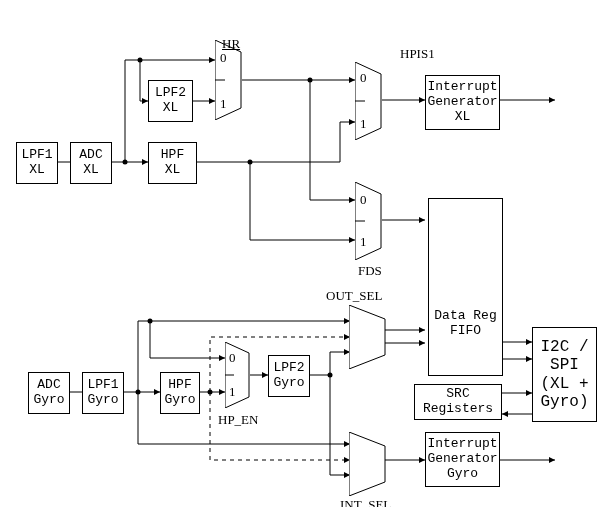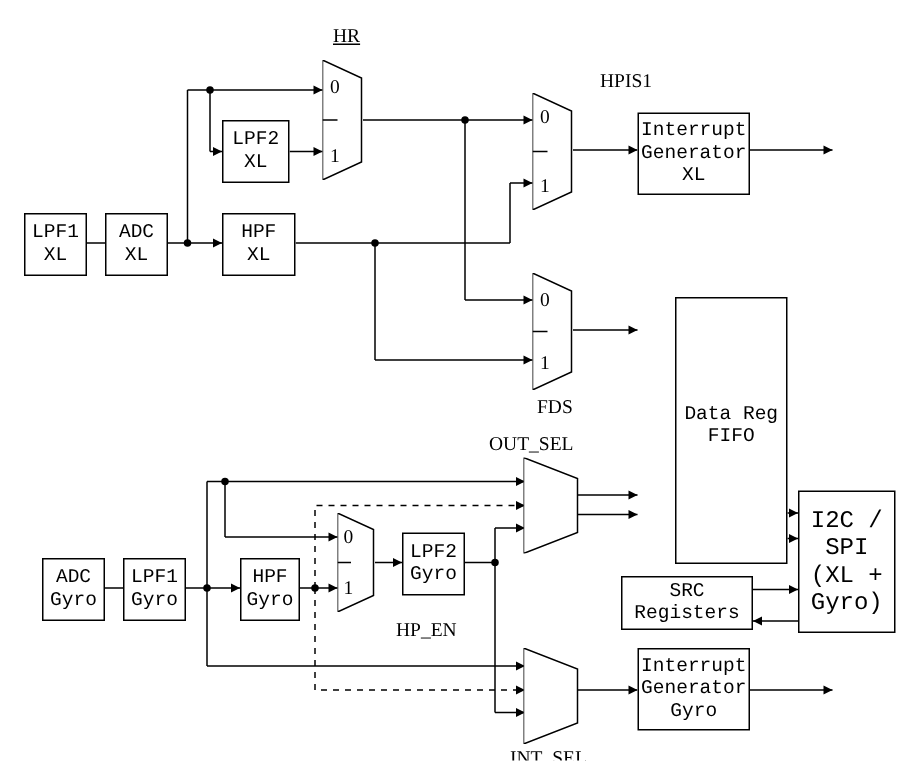--- a/index.html
+++ b/index.html
@@ -213,37 +213,37 @@
   <div class="box" style="left:268px; top:355px; width:42px; height:42px;">
     <span>LPF2</span>
     <span>Gyro</span>
   </div>
   <div class="box" style="left:425px; top:432px; width:75px; height:55px;">
     <span>Interrupt</span>
     <span>Generator</span>
     <span>Gyro</span>
   </div>
 
-  <div class="box" style="left:450px; top:198px; width:75px; height:178px; justify-content:flex-start; padding-top:70px;">
+  <div class="box" style="left:428px; top:198px; width:75px; height:178px; justify-content:flex-start; padding-top:110px;">
     <span>Data Reg</span>
     <span>FIFO</span>
   </div>
   <div class="box" style="left:414px; top:384px; width:88px; height:36px;">
     <span>SRC Registers</span>
   </div>
   <div class="box" style="left:532px; top:327px; width:65px; height:95px; font-size:16px;">
     <span>I2C / SPI</span>
     <span>(XL + Gyro)</span>
   </div>
 
   <svg class="mux" style="left:215px; top:40px;" width="30" height="80">
     <polygon points="0,0 26,12 26,68 0,80" fill="#fff" stroke="#000"></polygon>
     <line x1="0" y1="40" x2="10" y2="40" stroke="#000"></line>
   </svg>
-  <div class="label" style="left:222px; top:16px;text-decoration:underline;">HR</div>
+  <div class="label" style="left:222px; top:36px;text-decoration:underline;">HR</div>
   <div class="label" style="left:220px; top:50px;">0</div>
   <div class="label" style="left:220px; top:96px;">1</div>
 
   <svg class="mux" style="left:355px; top:62px;" width="30" height="78">
     <polygon points="0,0 26,12 26,66 0,78" fill="#fff" stroke="#000"></polygon>
     <line x1="0" y1="39" x2="10" y2="39" stroke="#000"></line>
   </svg>
   <div class="label" style="left:356px; top:46px;margin-left:44px;">HPIS1</div>
   <div class="label" style="left:360px; top:70px;">0</div>
   <div class="label" style="left:360px; top:116px;">1</div>
@@ -255,21 +255,21 @@
   <div class="label" style="left:360px; top:192px;">0</div>
   <div class="label" style="left:360px; top:234px;">1</div>
   <div class="label" style="left:358px; top:263px;">FDS</div>
 
   <svg class="mux" style="left:225px; top:342px;" width="28" height="66">
     <polygon points="0,0 24,11 24,55 0,66" fill="#fff" stroke="#000"></polygon>
     <line x1="0" y1="33" x2="9" y2="33" stroke="#000"></line>
   </svg>
   <div class="label" style="left:229px; top:350px;">0</div>
   <div class="label" style="left:229px; top:384px;">1</div>
-  <div class="label" style="left:218px; top:412px;margin-left:46px;">HP_EN</div>
+  <div class="label" style="left:218px; top:412px;">HP_EN</div>
 
   <svg class="mux" style="left:349px; top:305px;" width="40" height="64">
     <polygon points="0,0 36,14 36,50 0,64" fill="#fff" stroke="#000"></polygon>
   </svg>
   <div class="label" style="left:326px; top:288px;">OUT_SEL</div>
 
   <svg class="mux" style="left:349px; top:432px;" width="40" height="64">
     <polygon points="0,0 36,14 36,50 0,64" fill="#fff" stroke="#000"></polygon>
   </svg>
   <div class="label" style="left:340px; top:497px;">INT_SEL</div>

